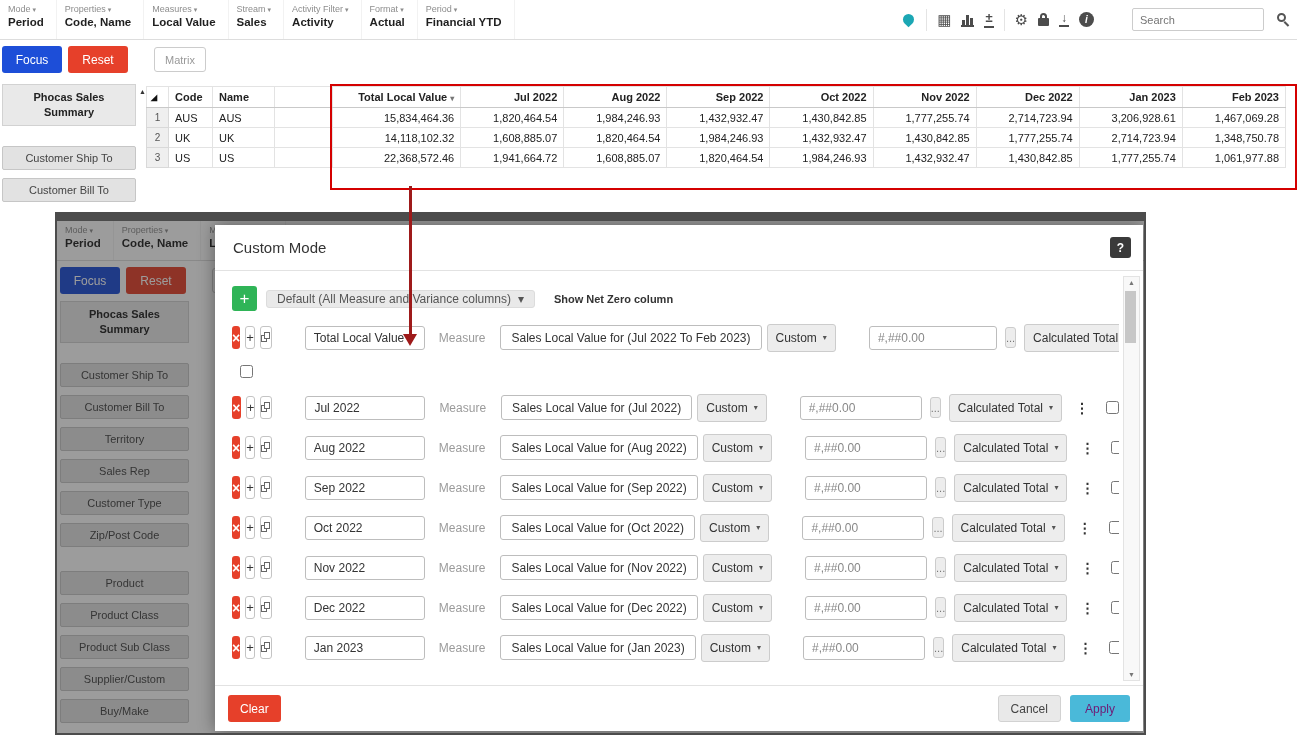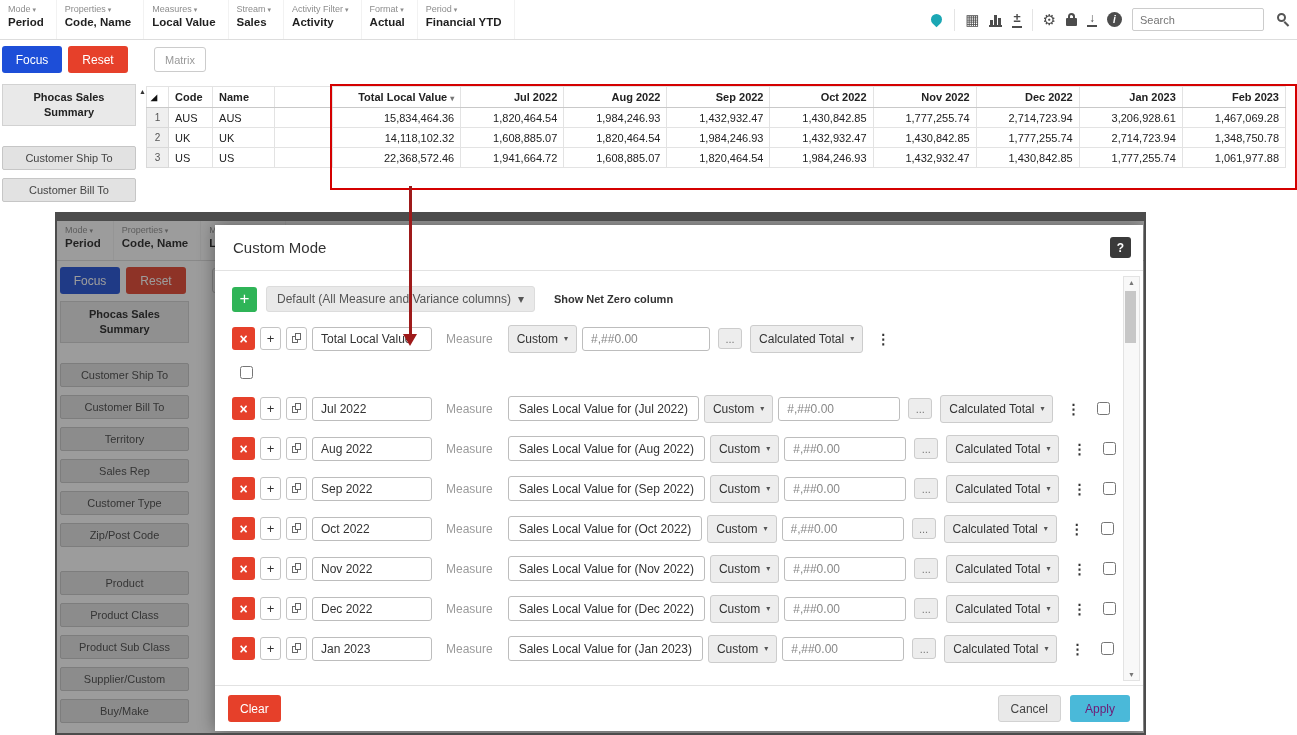--- a/index.html
+++ b/index.html
@@ -1,19 +1,19 @@
 <!DOCTYPE html>
 <html><head>
 <meta charset="utf-8">
 <style>
   html,body{margin:0;padding:0;background:#fff;}
   .stage{position:relative;width:1297px;height:735px;background:#fff;overflow:hidden;
          font-family:"Liberation Sans",sans-serif;color:#222;}
   button{font-family:inherit;border:none;background:none;padding:0;cursor:pointer;}
-  input{font-family:inherit;box-sizing:border-box;}
+  input{font-family:inherit;box-sizing:border-box;margin-left:28px;}
 
   
   .topbar{position:absolute;top:0;left:0;width:100%;height:39px;background:#fff;
           border-bottom:1px solid #ddd;display:flex;align-items:stretch;}
   .menu{padding:4px 12px 2px 8px;border-right:1px solid #f2f2f2;cursor:pointer;}
   .menu .lbl{font-size:9px;color:#8d8d8d;white-space:nowrap;}
   .menu .lbl .caret{font-size:7px;color:#8d8d8d;margin-left:2px;}
   .menu .val{font-size:11.5px;font-weight:bold;color:#1f1f1f;white-space:nowrap;margin-top:2px;}
 
   .top-icons{position:absolute;right:5px;top:0;height:39px;display:flex;align-items:center;gap:10px;}
@@ -101,21 +101,21 @@
   .m-body{position:absolute;top:47px;bottom:46px;left:0;right:24px;padding:14px 0 0 17px;overflow:hidden;}
   .m-scrollbar{position:absolute;right:3px;top:51px;bottom:50px;width:15px;background:#f8f8f8;
           border:1px solid #e3e3e3;z-index:7;}
   .m-scrollbar .sb-up{position:absolute;top:2px;left:0;right:0;text-align:center;font-size:7px;color:#777;}
   .m-scrollbar .sb-down{position:absolute;bottom:2px;left:0;right:0;text-align:center;font-size:7px;color:#777;}
   .m-scrollbar .sb-thumb{position:absolute;top:14px;left:1px;width:11px;height:52px;background:#c7c7c7;}
 
   .m-toolbar{display:flex;align-items:center;gap:9px;margin-bottom:13px;}
   .btn-add{width:25px;height:25px;background:#2fb457;color:#fff;font-size:17px;border-radius:3px;
            display:flex;align-items:center;justify-content:center;}
-  .dd-default{height:26px;background:#e9e9e9;border:1px solid #dcdcdc;border-radius:3px;padding:1px 10px;
+  .dd-default{height:18px;background:#e9e9e9;border:1px solid #dcdcdc;border-radius:3px;padding:1px 10px;
            font-size:12px;color:#555;display:inline-flex;align-items:center;gap:7px;}
   .show-net{font-size:11px;font-weight:bold;color:#333;margin-left:10px;}
 
   .m-row{display:flex;align-items:center;gap:5px;margin-bottom:13px;height:27px;}
   .btn-x{width:23px;height:23px;background:#e6402a;color:#fff;border-radius:3px;font-size:14px;
          font-weight:bold;display:flex;align-items:center;justify-content:center;}
   .btn-sm{width:21px;height:23px;background:#fff;border:1px solid #c4c4c4;border-radius:3px;color:#333;
           font-size:13px;display:flex;align-items:center;justify-content:center;}
   .icon-copy{position:relative;width:10px;height:11px;display:inline-block;}
   .icon-copy::before{content:"";position:absolute;left:0;top:3px;width:6px;height:7px;
@@ -356,20 +356,21 @@
           </div>
 
           <div class="m-row row-first">
             <button class="btn-x">×</button>
             <button class="btn-sm">+</button>
             <button class="btn-sm">
                 <span class="icon-copy"></span>
               </button>
             <input class="inp-label" value="Total Local Value" style="">
             <span class="lab-measure">Measure</span>
+            <button class="btn-measure">Sales Local Value for (Jul 2022 To Feb 2023)</button>
             <button class="dd">
                 <span>Custom</span>
                 <span class="caret">▾</span>
               </button>
             <input class="inp-fmt" value="#,##0.00" style="">
             <button class="btn-more">...</button>
             <button class="dd">
                 <span>Calculated Total</span>
                 <span class="caret">▾</span>
               </button>

